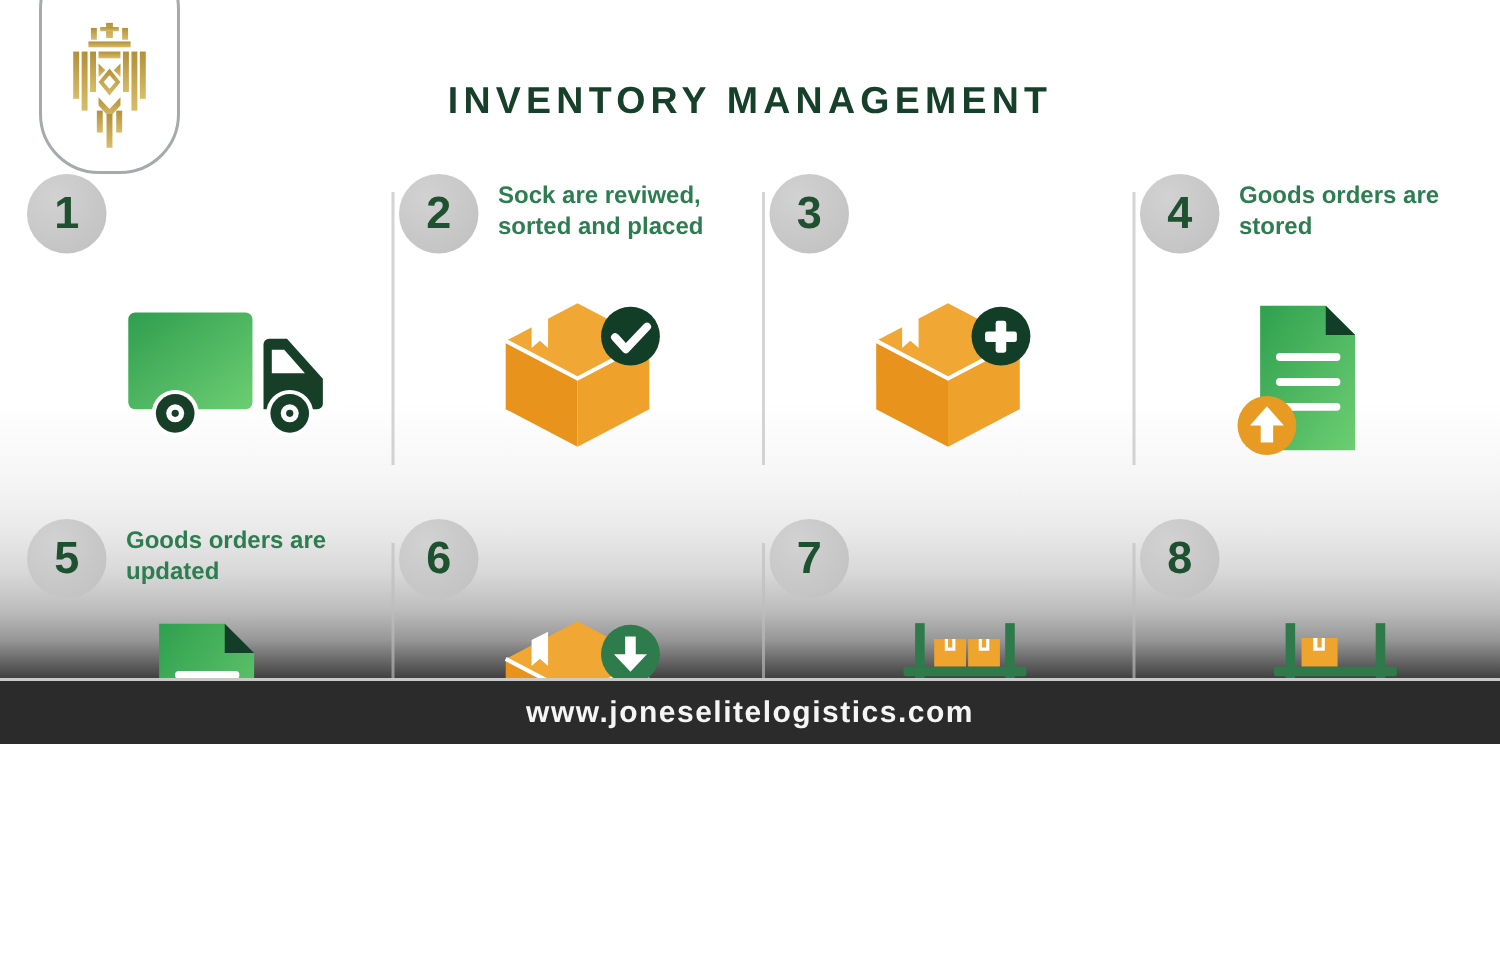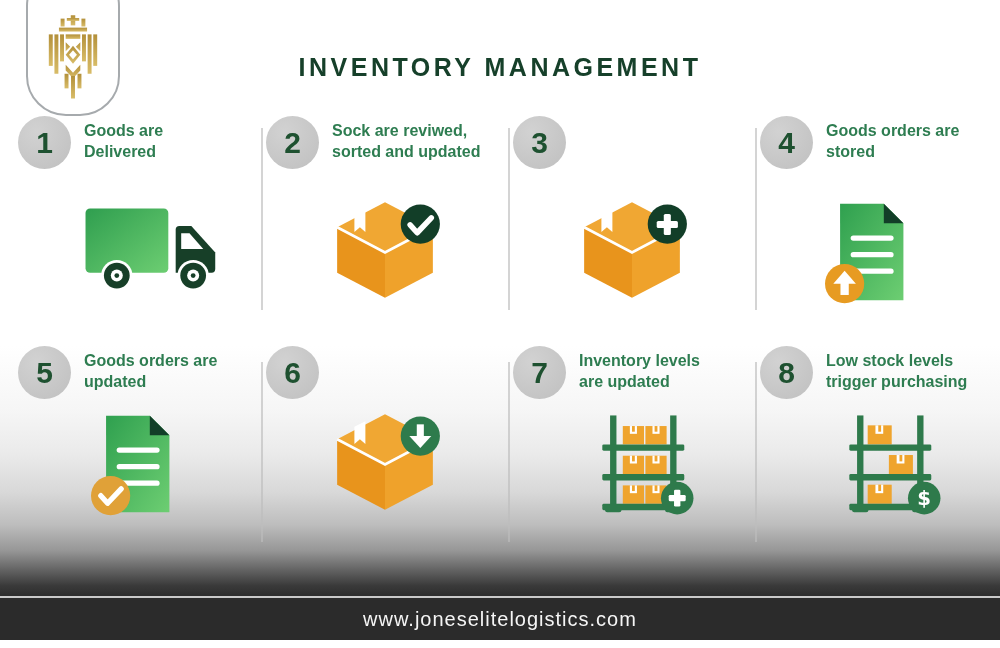--- a/index.html
+++ b/index.html
@@ -1,17 +1,17 @@
 <!DOCTYPE html>
 <html><head>
 <meta charset="utf-8">
 <style>
   html,body{margin:0;padding:0;}
   .canvas{
-    position:relative;width:1000px;height:640px;overflow:hidden;
+    position:relative;width:1000px;height:496px;overflow:hidden;
     font-family:"Liberation Sans",sans-serif;
     background:linear-gradient(180deg,
       #ffffff 0%, #ffffff 54%, #f6f6f6 64%, #eaeaea 71%, #d8d8d8 77%,
       #bdbdbd 82%, #979797 86%, #646464 89%, #3a3a3a 91.5%, #2d2d2d 93%, #2a2a2a 100%);
   }
   .page-title{
     position:absolute;top:53px;left:0;width:100%;text-align:center;
     font-size:25px;font-weight:700;letter-spacing:3.5px;color:#16402A;
   }
   .logo-badge{
@@ -32,21 +32,21 @@
   .row2 .icon-area{margin-top:12px;}
   .shift-r{transform:translateX(12px);}
   .shift-l{transform:translateX(-8px);}
   .divider{position:absolute;width:2px;background:#BDBDBD;opacity:0.65;}
   .div-r1{top:128px;height:182px;}
   .div-r2{top:362px;height:180px;}
   .footer-bar{
     position:absolute;left:0;bottom:0;width:100%;height:44px;box-sizing:border-box;
     background:#2B2B2B;border-top:2px solid #C9C9C9;
     display:flex;align-items:center;justify-content:center;
-    color:#F5F5F5;font-size:20px;font-weight:400;letter-spacing:1px;
+    color:#F5F5F5;font-size:20px;font-weight:700;letter-spacing:1px;
   }
 </style>
 </head>
 <body>
 
 <div class="canvas">
 
   <div class="logo-badge">
     <svg class="logo-emblem" width="62" height="90" viewBox="0 0 110 160">
       <defs>
@@ -87,24 +87,20 @@
   <div class="divider div-r1" style="left:755px"></div>
   <div class="divider div-r2" style="left:261px"></div>
   <div class="divider div-r2" style="left:508px"></div>
   <div class="divider div-r2" style="left:755px"></div>
 
   <div class="cell" style="left:18px;top:116px">
     <div class="cell-header">
       <div class="num-circle">
         <span>1</span>
       </div>
-      <div class="cell-text">
-        <span>Goods are</span><br>
-        <span>Delivered</span>
-      </div>
     </div>
     <div class="icon-area shift-r">
       <svg width="138" height="97" viewBox="0 0 150 105">
         <defs>
             <linearGradient id="gt" x1="0" y1="0" x2="1" y2="1">
           <stop offset="0" stop-color="#2F9E4F"></stop>
               <stop offset="1" stop-color="#6DCE72"></stop>
         </linearGradient>
           </defs>
         <rect x="6" y="10" width="90" height="70" rx="5" fill="url(#gt)"></rect>
@@ -122,21 +118,21 @@
     </div>
   </div>
 
   <div class="cell" style="left:266px;top:116px">
     <div class="cell-header">
       <div class="num-circle">
         <span>2</span>
       </div>
       <div class="cell-text">
         <span>Sock are reviwed,</span><br>
-        <span>sorted and updated</span>
+        <span>sorted and placed</span>
       </div>
     </div>
     <div class="icon-area">
       <svg width="118" height="102" viewBox="0 0 150 130">
         <polygon points="75,4 136,36 75,68 14,36" fill="#F0A733"></polygon>
         <polygon points="14,36 75,68 75,126 14,94" fill="#E8941C"></polygon>
         <polygon points="75,68 136,36 136,94 75,126" fill="#EFA22B"></polygon>
         <path d="M14 36 L75 68 L136 36" fill="none" stroke="#ffffff" stroke-width="3.5"></path>
         <polygon points="36,20 50,13 50,42 43,36 36,42" fill="#ffffff"></polygon>
         <circle cx="120" cy="32" r="25" fill="#123E28"></circle>
@@ -242,24 +238,20 @@
         <polygon points="120,47 106,32 134,32" fill="#ffffff"></polygon>
       </svg>
     </div>
   </div>
 
   <div class="cell row2" style="left:513px;top:346px">
     <div class="cell-header">
       <div class="num-circle">
         <span>7</span>
       </div>
-      <div class="cell-text">
-        <span>Inventory levels</span><br>
-        <span>are updated</span>
-      </div>
     </div>
     <div class="icon-area shift-r">
       <svg width="106" height="105" viewBox="0 0 150 148">
         <g fill="#2E7A4B">
           <rect x="27" y="6" width="9" height="134"></rect>
           <rect x="112" y="6" width="9" height="134"></rect>
           <rect x="20" y="134" width="23" height="9" rx="3"></rect>
           <rect x="105" y="134" width="23" height="9" rx="3"></rect>
         </g>
         <g fill="#EFA42D">
@@ -296,24 +288,20 @@
         <rect x="110" y="118.5" width="24" height="9" rx="2" fill="#ffffff"></rect>
       </svg>
     </div>
   </div>
 
   <div class="cell row2" style="left:760px;top:346px">
     <div class="cell-header">
       <div class="num-circle">
         <span>8</span>
       </div>
-      <div class="cell-text">
-        <span>Low stock levels</span><br>
-        <span>trigger purchasing</span>
-      </div>
     </div>
     <div class="icon-area shift-r">
       <svg width="106" height="105" viewBox="0 0 150 148">
         <g fill="#2E7A4B">
           <rect x="27" y="6" width="9" height="134"></rect>
           <rect x="112" y="6" width="9" height="134"></rect>
           <rect x="20" y="134" width="23" height="9" rx="3"></rect>
           <rect x="105" y="134" width="23" height="9" rx="3"></rect>
         </g>
         <g fill="#EFA42D">

